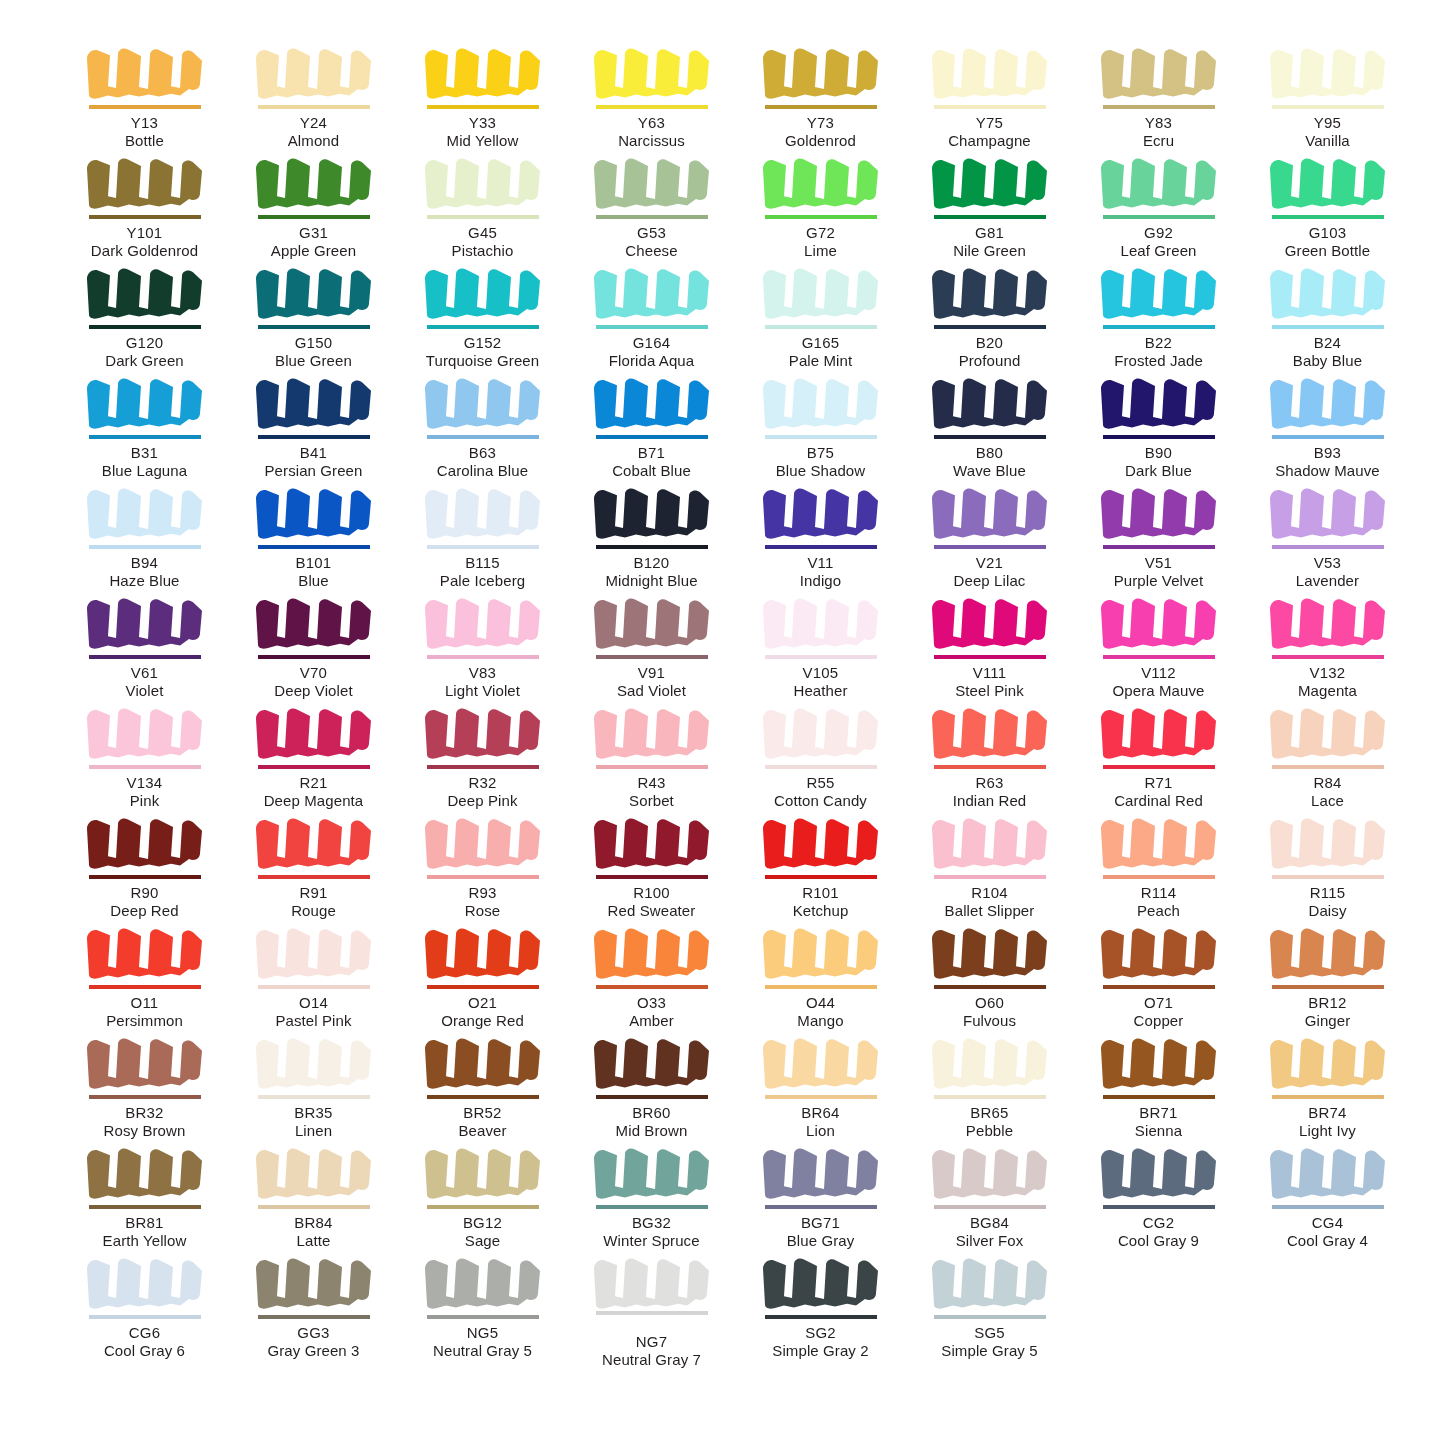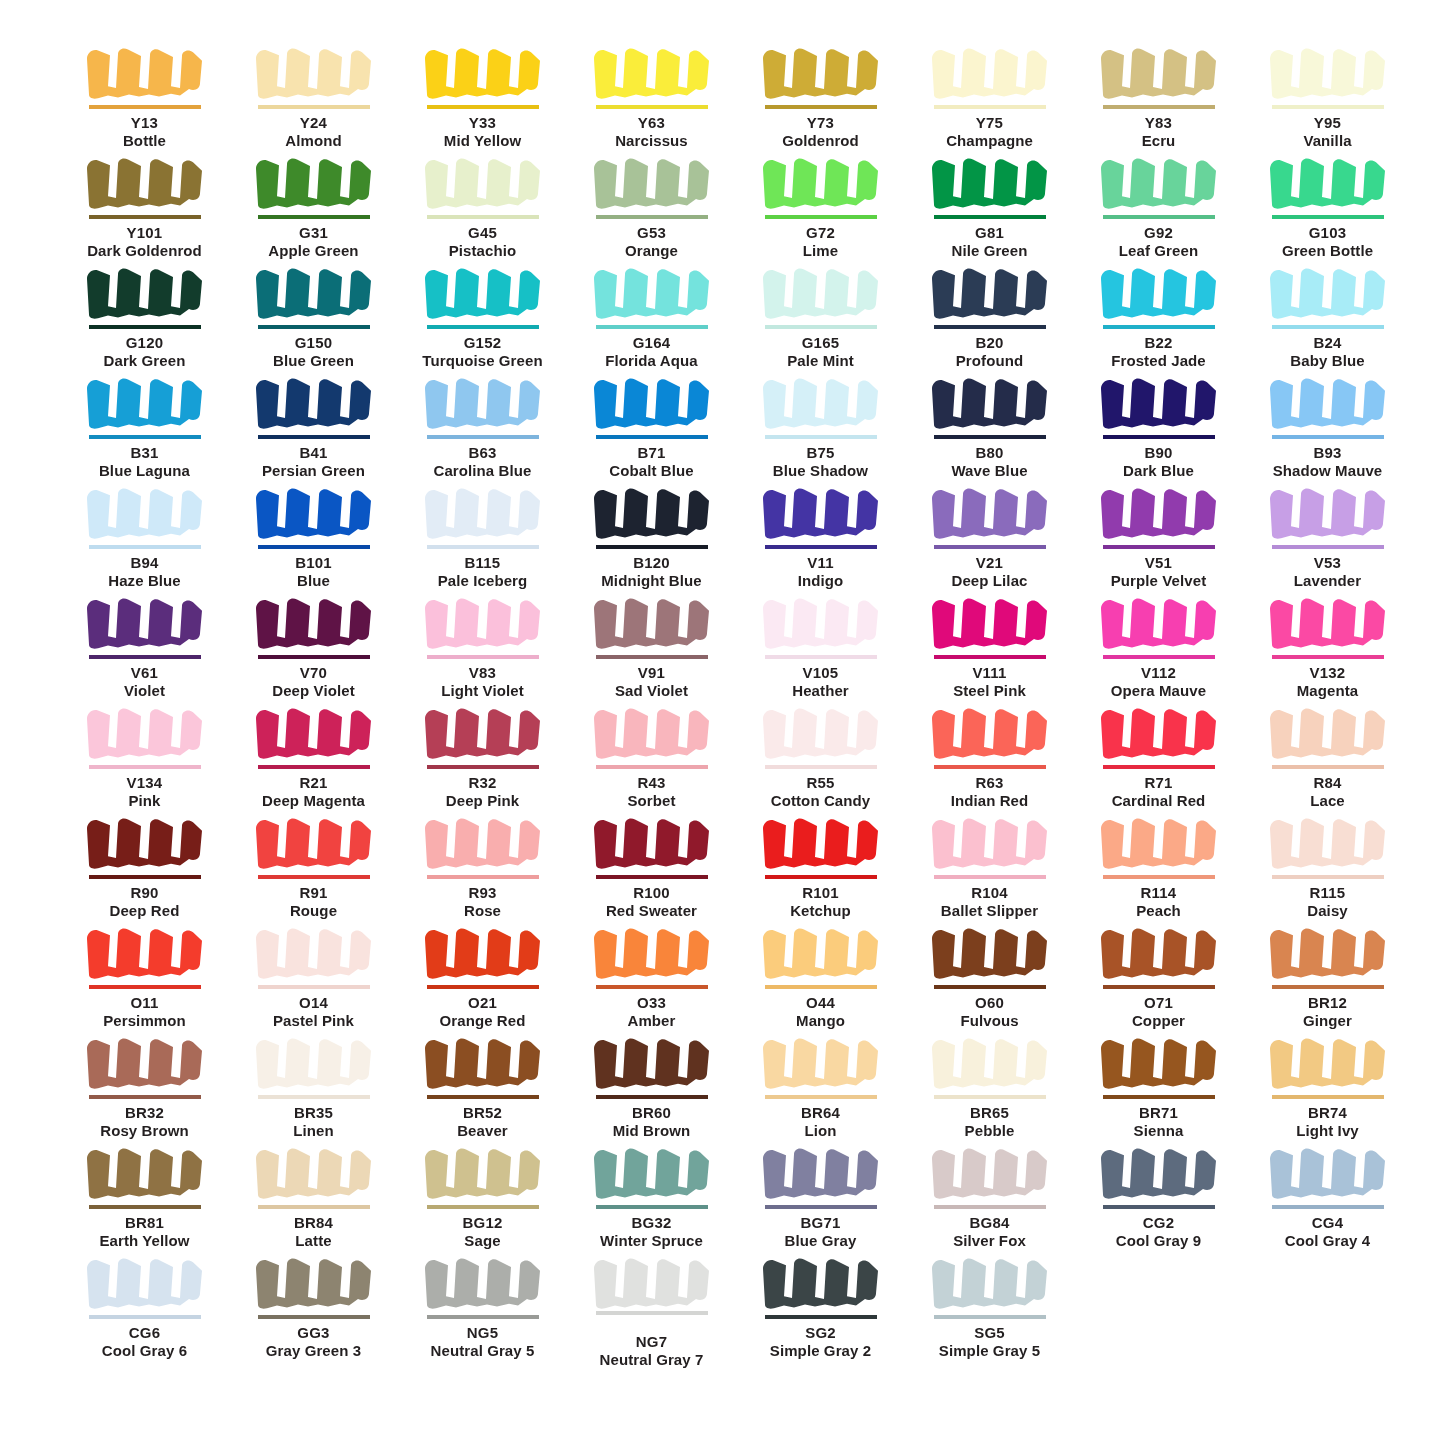--- a/index.html
+++ b/index.html
@@ -13,21 +13,20 @@
     position:relative;
     width:1440px;height:1440px;
     box-sizing:border-box;
     padding:40px 60px 0 60px;
   }
   .grid{
     display:grid;
     grid-template-columns:repeat(8,169px);
     grid-auto-rows:110px;
     justify-content:start;
-    font-weight:bold;
   }
   .cell{
     position:relative;
     width:169px;height:110px;
     box-sizing:border-box;
   }
   .swatch-wrap{
     position:relative;
     width:124px;height:62px;
     margin:2px auto 0 auto;
@@ -200,21 +199,21 @@
       </div>
       <div class="cell">
         <div class="swatch-wrap">
           <svg class="stroke" viewBox="0 0 124 66" preserveAspectRatio="none">
             <path d="M6,56 L4,18 C4,12 9,7 15,9 L27,14 L25,47 L33,49 L35,13 C35,8 40,5 45,8 L58,15 L56,48 L65,50 L67,14 C67,9 72,6 77,9 L90,16 L88,47 L97,49 L99,15 C99,10 105,7 110,11 L119,20 L117,44 C117,50 111,53 106,50 L97,57 L88,55 L76,58 L66,56 L56,58 L46,56 L35,59 L25,57 L15,60 C10,61 6,60 6,56 Z" fill="#a8c298"></path>
           </svg>
         </div>
         <div class="rule" style="background: rgb(148, 176, 131);"></div>
         <div class="labels">
           <span class="code">G53</span>
-          <span class="name">Orange</span>
+          <span class="name">Cheese</span>
         </div>
       </div>
       <div class="cell">
         <div class="swatch-wrap">
           <svg class="stroke" viewBox="0 0 124 66" preserveAspectRatio="none">
             <path d="M6,56 L4,18 C4,12 9,7 15,9 L27,14 L25,47 L33,49 L35,13 C35,8 40,5 45,8 L58,15 L56,48 L65,50 L67,14 C67,9 72,6 77,9 L90,16 L88,47 L97,49 L99,15 C99,10 105,7 110,11 L119,20 L117,44 C117,50 111,53 106,50 L97,57 L88,55 L76,58 L66,56 L56,58 L46,56 L35,59 L25,57 L15,60 C10,61 6,60 6,56 Z" fill="#6fe657"></path>
           </svg>
         </div>
         <div class="rule" style="background: rgb(92, 209, 68);"></div>
         <div class="labels">

